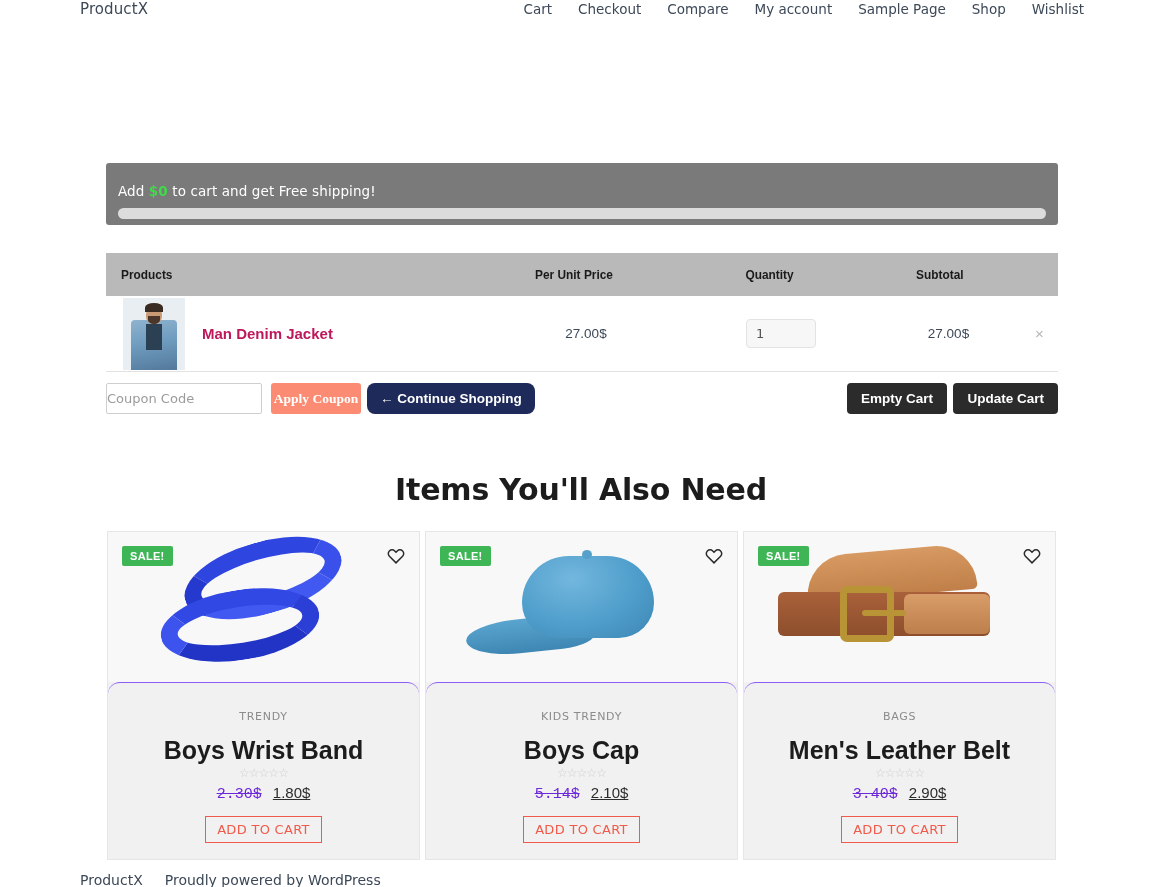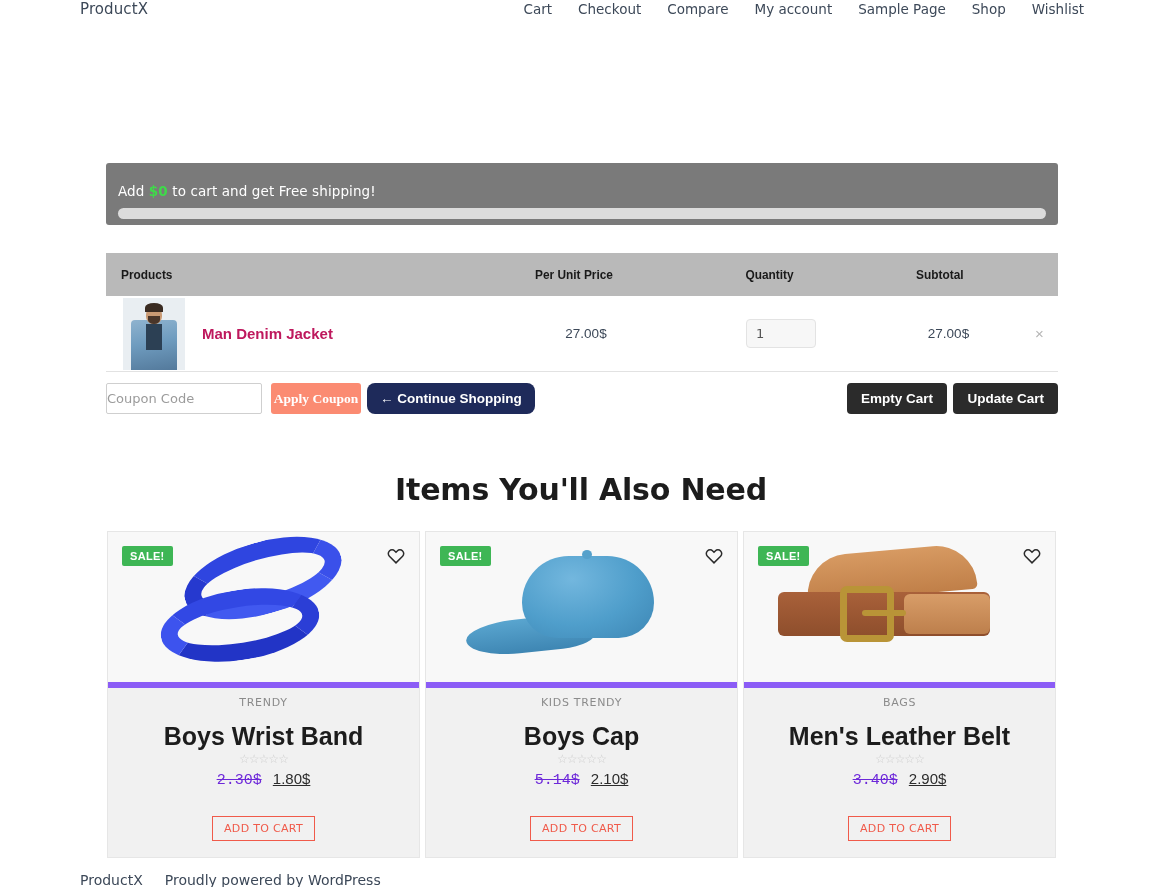--- a/index.html
+++ b/index.html
@@ -239,42 +239,43 @@
   .belt-buckle {
     position: absolute; left: 96px; top: 54px; width: 54px; height: 56px;
     border: 7px solid #b99437; border-radius: 7px; background: transparent;
   }
   .belt-prong {
     position: absolute; left: 118px; top: 78px; width: 44px; height: 6px;
     background: #b99437; border-radius: 3px;
   }
 
   .card-body {
-    background: #f1f1f1; padding: 8px 0 16px; text-align: center;
-    border-top: 6px solid #8b5cf6;
+    background: #f1f1f1; padding: 27px 0 16px; text-align: center;
+    border-top: 1px solid #8b5cf6;
+    border-radius: 12px;
   }
   .cat {
     font-size: 11px; color: #8b8b8b; letter-spacing: .7px;
   }
   .ptitle {
     font-family: Liberation Sans, sans-serif;
     font-size: 25px; font-weight: 700; color: #1c1c1c; margin-top: 13px;
   }
   .stars { margin-top: 1px; font-size: 12px; color: #cfcfcf; letter-spacing: -1px; }
   .prices {
     margin-top: 4px;
     font-family: "Liberation Sans Narrow", "Liberation Sans", sans-serif;
     font-size: 15px;
   }
   .old-price { color: #6d28d9; text-decoration: line-through; font-family: Liberation Mono, monospace; }
   .new-price { color: #2c2c2c; text-decoration: underline; margin-left: 7px; }
   .btn-atc {
-    margin-top: 27px; padding: 5px 11px; background: transparent;
+    margin-top: 13px; padding: 5px 11px; background: transparent;
     border: 1px solid #f05a4a; color: #f05a4a; cursor: pointer;
-    font-size: 11px; letter-spacing: .3px;
+    font-size: 13px; letter-spacing: .3px;
     font-family: "DejaVu Sans", sans-serif;
   }
 
   
   .site-footer {
     position: absolute; left: 80px; top: 872px;
     display: flex; gap: 22px; align-items: center;
   }
   .site-footer span, .site-footer a { font-size: 14px; color: #3c4858; }
 </style>

